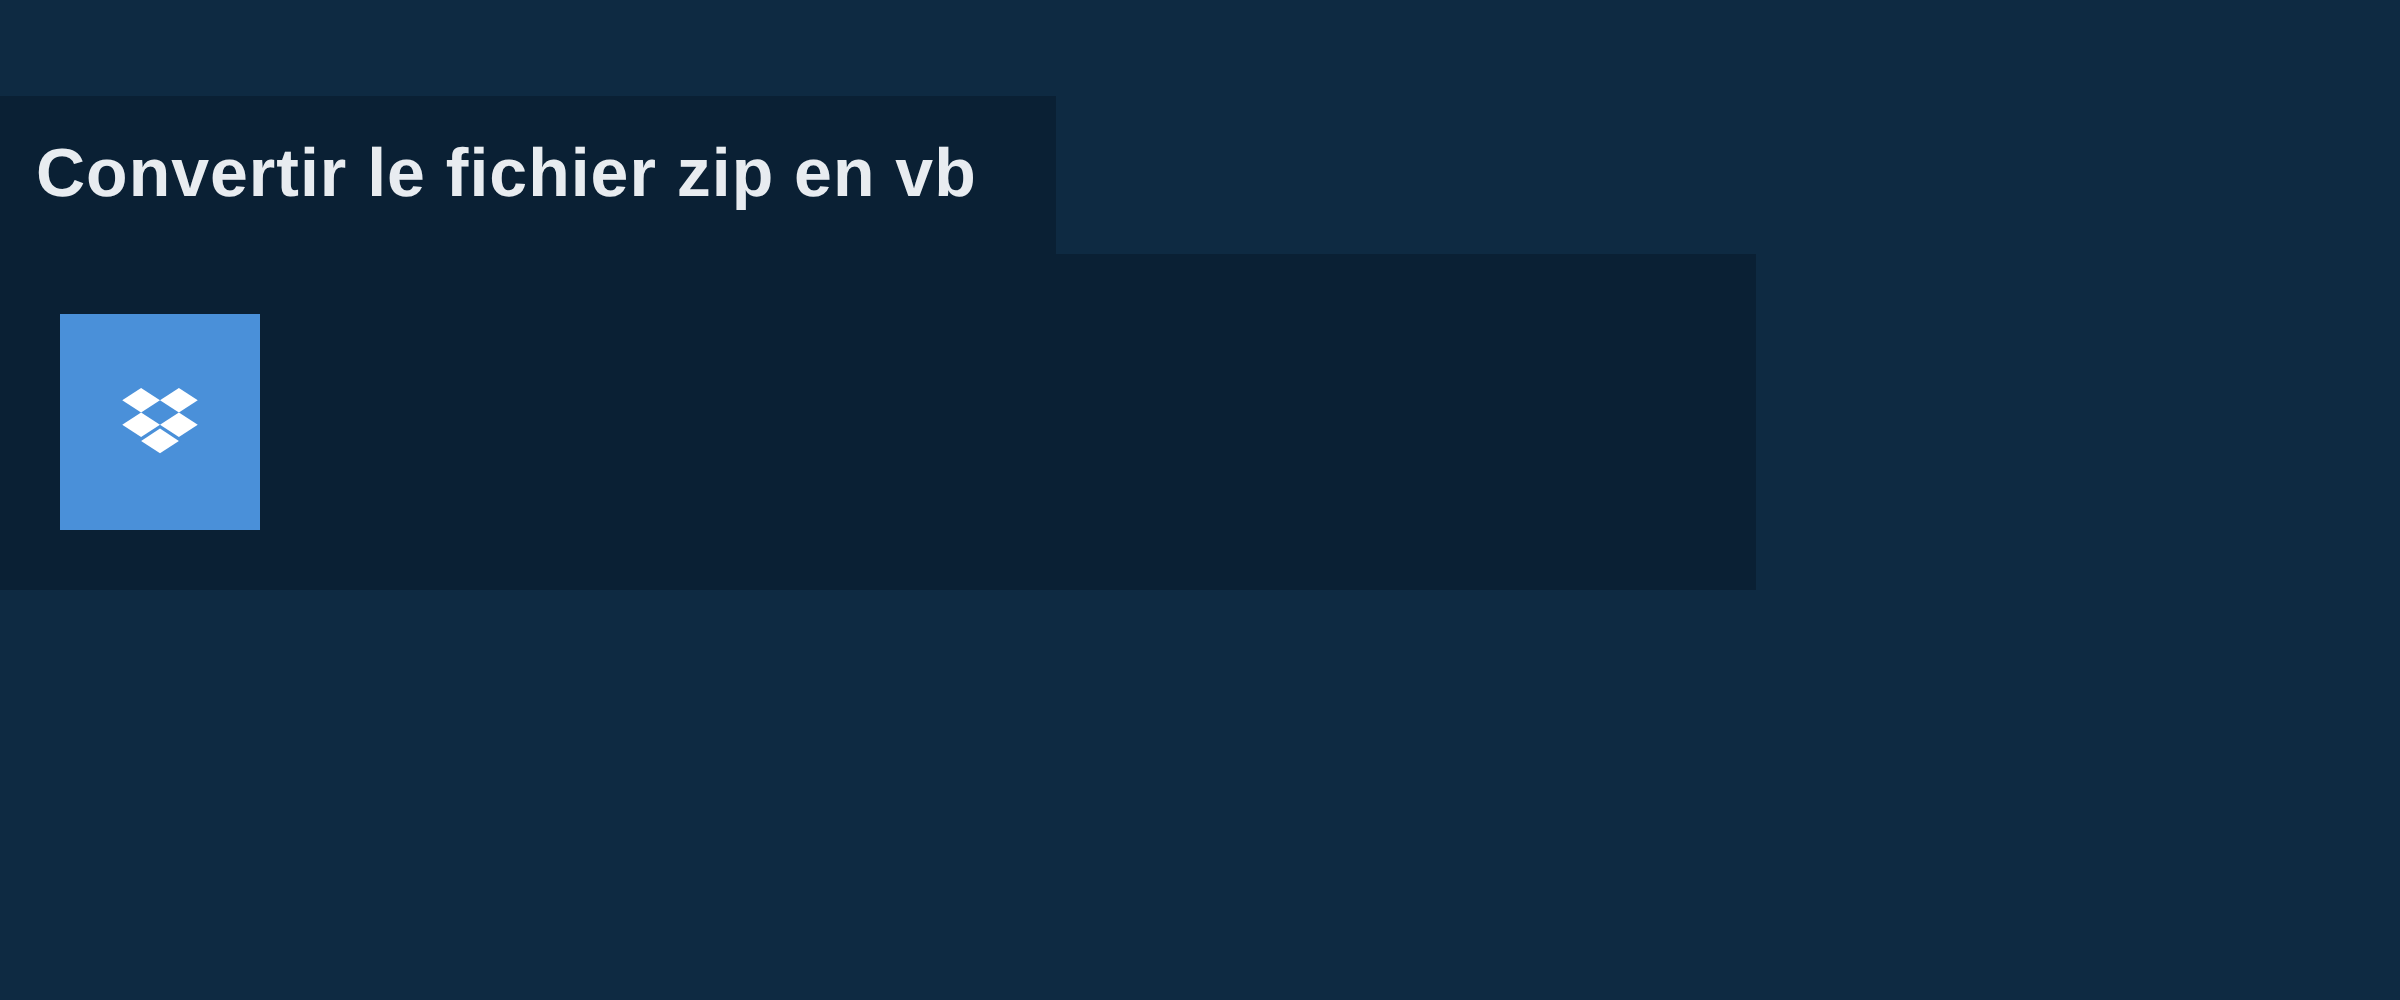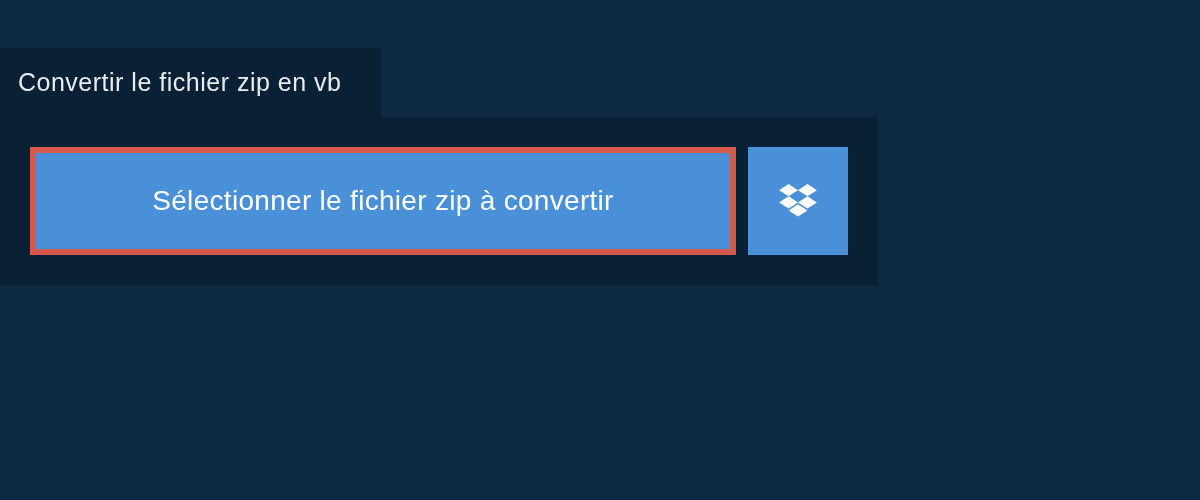--- a/index.html
+++ b/index.html
@@ -12,22 +12,22 @@
   }
   .title-bar {
     display: inline-block;
     background: #0a2034;
     padding: 20px 40px 20px 18px;
     margin-top: 48px;
     margin-left: 0;
   }
   .title-text {
     color: #e8ecf0;
-    font-size: 25px;
-    font-weight: 400;
+    font-size: 34px;
+    font-weight: 700;
     letter-spacing: 0.5px;
   }
   .panel {
     background: #0a2034;
     margin-top: 0;
     padding: 30px 30px 30px 30px;
     width: 878px;
   }
   .button-row {
     display: flex;
@@ -70,23 +70,20 @@
 <body>
 
 
 
 <div class="title-bar">
   <span class="title-text">Convertir le fichier zip en vb</span>
 </div>
 
 <div class="panel">
   <div class="button-row">
-    <button class="select-button">
-      <span>Sélectionner le fichier zip à convertir</span>
-    </button>
     <button class="dropbox-button">
       <svg class="dropbox-icon" viewBox="0 0 40 36">
         <path d="M10 0 L20 6.5 L10 13 L0 6.5 Z"></path>
         <path d="M30 0 L40 6.5 L30 13 L20 6.5 Z"></path>
         <path d="M10 13 L20 19.5 L10 26 L0 19.5 Z"></path>
         <path d="M30 13 L40 19.5 L30 26 L20 19.5 Z"></path>
         <path d="M20 21.5 L30 28 L20 34.5 L10 28 Z"></path>
       </svg>
     </button>
   </div>

